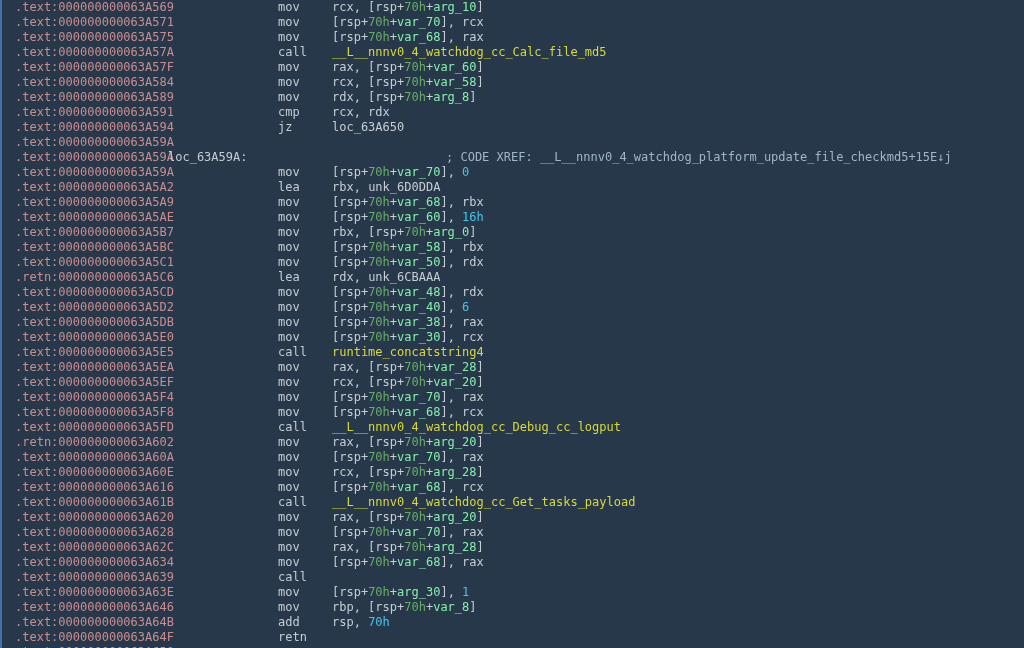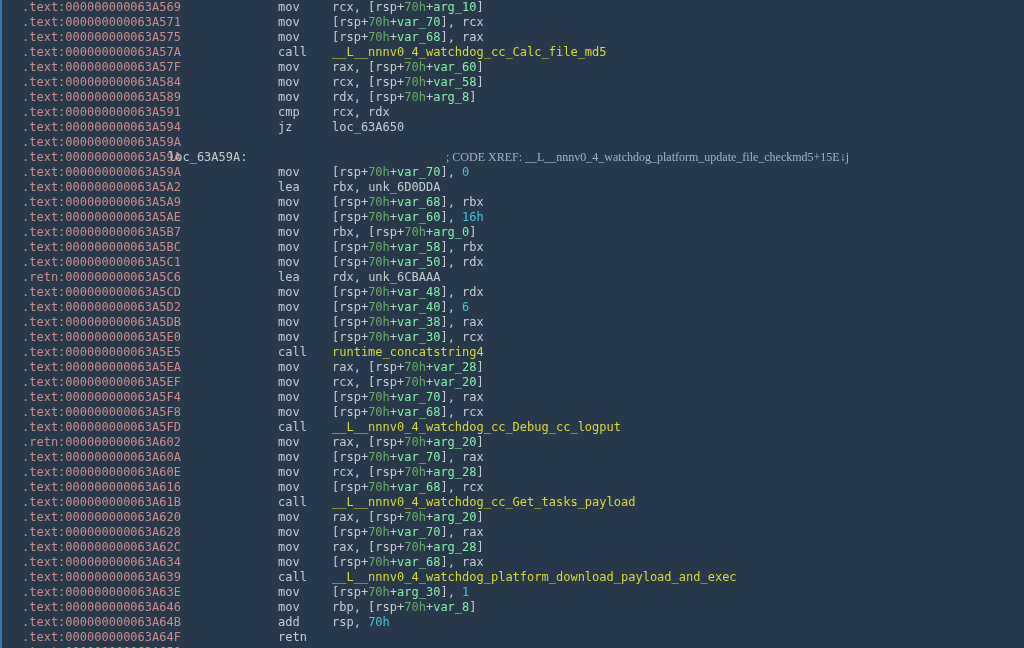--- a/index.html
+++ b/index.html
@@ -26,25 +26,25 @@
   .line {
     position: relative;
     height: 15px;
     white-space: pre;
   }
   .line > span {
     position: absolute;
     top: 0;
     white-space: pre;
   }
-  .addr  { left: 20px;   color: #cb8d90; }
+  .addr  { left: 13px;   color: #cb8d90; }
   .label { left: 166px; color: #c6cdd4; }
   .mn    { left: 276px; color: #c6cdd4; }
   .ops   { left: 330px; color: #c6cdd4; }
-  .cmt   { left: 444px; color: #9fb6c9; font-family: Liberation Serif, serif; }
+  .cmt   { left: 444px; color: #9fb6c9; }
   .tk-p { color: #c6cdd4; }
   .tk-r { color: #c6cdd4; }
   .tk-o { color: #68ac68; }
   .tk-v { color: #86efac; }
   .tk-i { color: #47c4e4; }
   .tk-f { color: #d8d93a; }
 </style>
 </head>
 <body>
 
@@ -80,19 +80,19 @@
     <div class="line"><span class="addr">.text:000000000063A5FD</span><span class="mn">call</span><span class="ops"><span class="tk-f">__L__nnnv0_4_watchdog_cc_Debug_cc_logput</span></span></div>
     <div class="line"><span class="addr">.retn:000000000063A602</span><span class="mn">mov</span><span class="ops"><span class="tk-p">rax, [rsp+</span><span class="tk-o">70h</span><span class="tk-p">+</span><span class="tk-v">arg_20</span><span class="tk-p">]</span></span></div>
     <div class="line"><span class="addr">.text:000000000063A60A</span><span class="mn">mov</span><span class="ops"><span class="tk-p">[rsp+</span><span class="tk-o">70h</span><span class="tk-p">+</span><span class="tk-v">var_70</span><span class="tk-p">], rax</span></span></div>
     <div class="line"><span class="addr">.text:000000000063A60E</span><span class="mn">mov</span><span class="ops"><span class="tk-p">rcx, [rsp+</span><span class="tk-o">70h</span><span class="tk-p">+</span><span class="tk-v">arg_28</span><span class="tk-p">]</span></span></div>
     <div class="line"><span class="addr">.text:000000000063A616</span><span class="mn">mov</span><span class="ops"><span class="tk-p">[rsp+</span><span class="tk-o">70h</span><span class="tk-p">+</span><span class="tk-v">var_68</span><span class="tk-p">], rcx</span></span></div>
     <div class="line"><span class="addr">.text:000000000063A61B</span><span class="mn">call</span><span class="ops"><span class="tk-f">__L__nnnv0_4_watchdog_cc_Get_tasks_payload</span></span></div>
     <div class="line"><span class="addr">.text:000000000063A620</span><span class="mn">mov</span><span class="ops"><span class="tk-p">rax, [rsp+</span><span class="tk-o">70h</span><span class="tk-p">+</span><span class="tk-v">arg_20</span><span class="tk-p">]</span></span></div>
     <div class="line"><span class="addr">.text:000000000063A628</span><span class="mn">mov</span><span class="ops"><span class="tk-p">[rsp+</span><span class="tk-o">70h</span><span class="tk-p">+</span><span class="tk-v">var_70</span><span class="tk-p">], rax</span></span></div>
     <div class="line"><span class="addr">.text:000000000063A62C</span><span class="mn">mov</span><span class="ops"><span class="tk-p">rax, [rsp+</span><span class="tk-o">70h</span><span class="tk-p">+</span><span class="tk-v">arg_28</span><span class="tk-p">]</span></span></div>
     <div class="line"><span class="addr">.text:000000000063A634</span><span class="mn">mov</span><span class="ops"><span class="tk-p">[rsp+</span><span class="tk-o">70h</span><span class="tk-p">+</span><span class="tk-v">var_68</span><span class="tk-p">], rax</span></span></div>
-    <div class="line"><span class="addr">.text:000000000063A639</span><span class="mn">call</span><span class="ops"><span class="tk-f">__L__nnnv0_4_watchdog_platform_download_payload_and_exec</span></span></div>
+    <div class="line"><span class="addr">.text:000000000063A639</span><span class="mn">call</span></div>
     <div class="line"><span class="addr">.text:000000000063A63E</span><span class="mn">mov</span><span class="ops"><span class="tk-p">[rsp+</span><span class="tk-o">70h</span><span class="tk-p">+</span><span class="tk-v">arg_30</span><span class="tk-p">], </span><span class="tk-i">1</span></span></div>
     <div class="line"><span class="addr">.text:000000000063A646</span><span class="mn">mov</span><span class="ops"><span class="tk-p">rbp, [rsp+</span><span class="tk-o">70h</span><span class="tk-p">+</span><span class="tk-v">var_8</span><span class="tk-p">]</span></span></div>
     <div class="line"><span class="addr">.text:000000000063A64B</span><span class="mn">add</span><span class="ops"><span class="tk-p">rsp, </span><span class="tk-i">70h</span></span></div>
     <div class="line"><span class="addr">.text:000000000063A64F</span><span class="mn">retn</span></div>
     <div class="line"><span class="addr">.text:000000000063A650</span></div>
   </div>
 
 </body></html>

